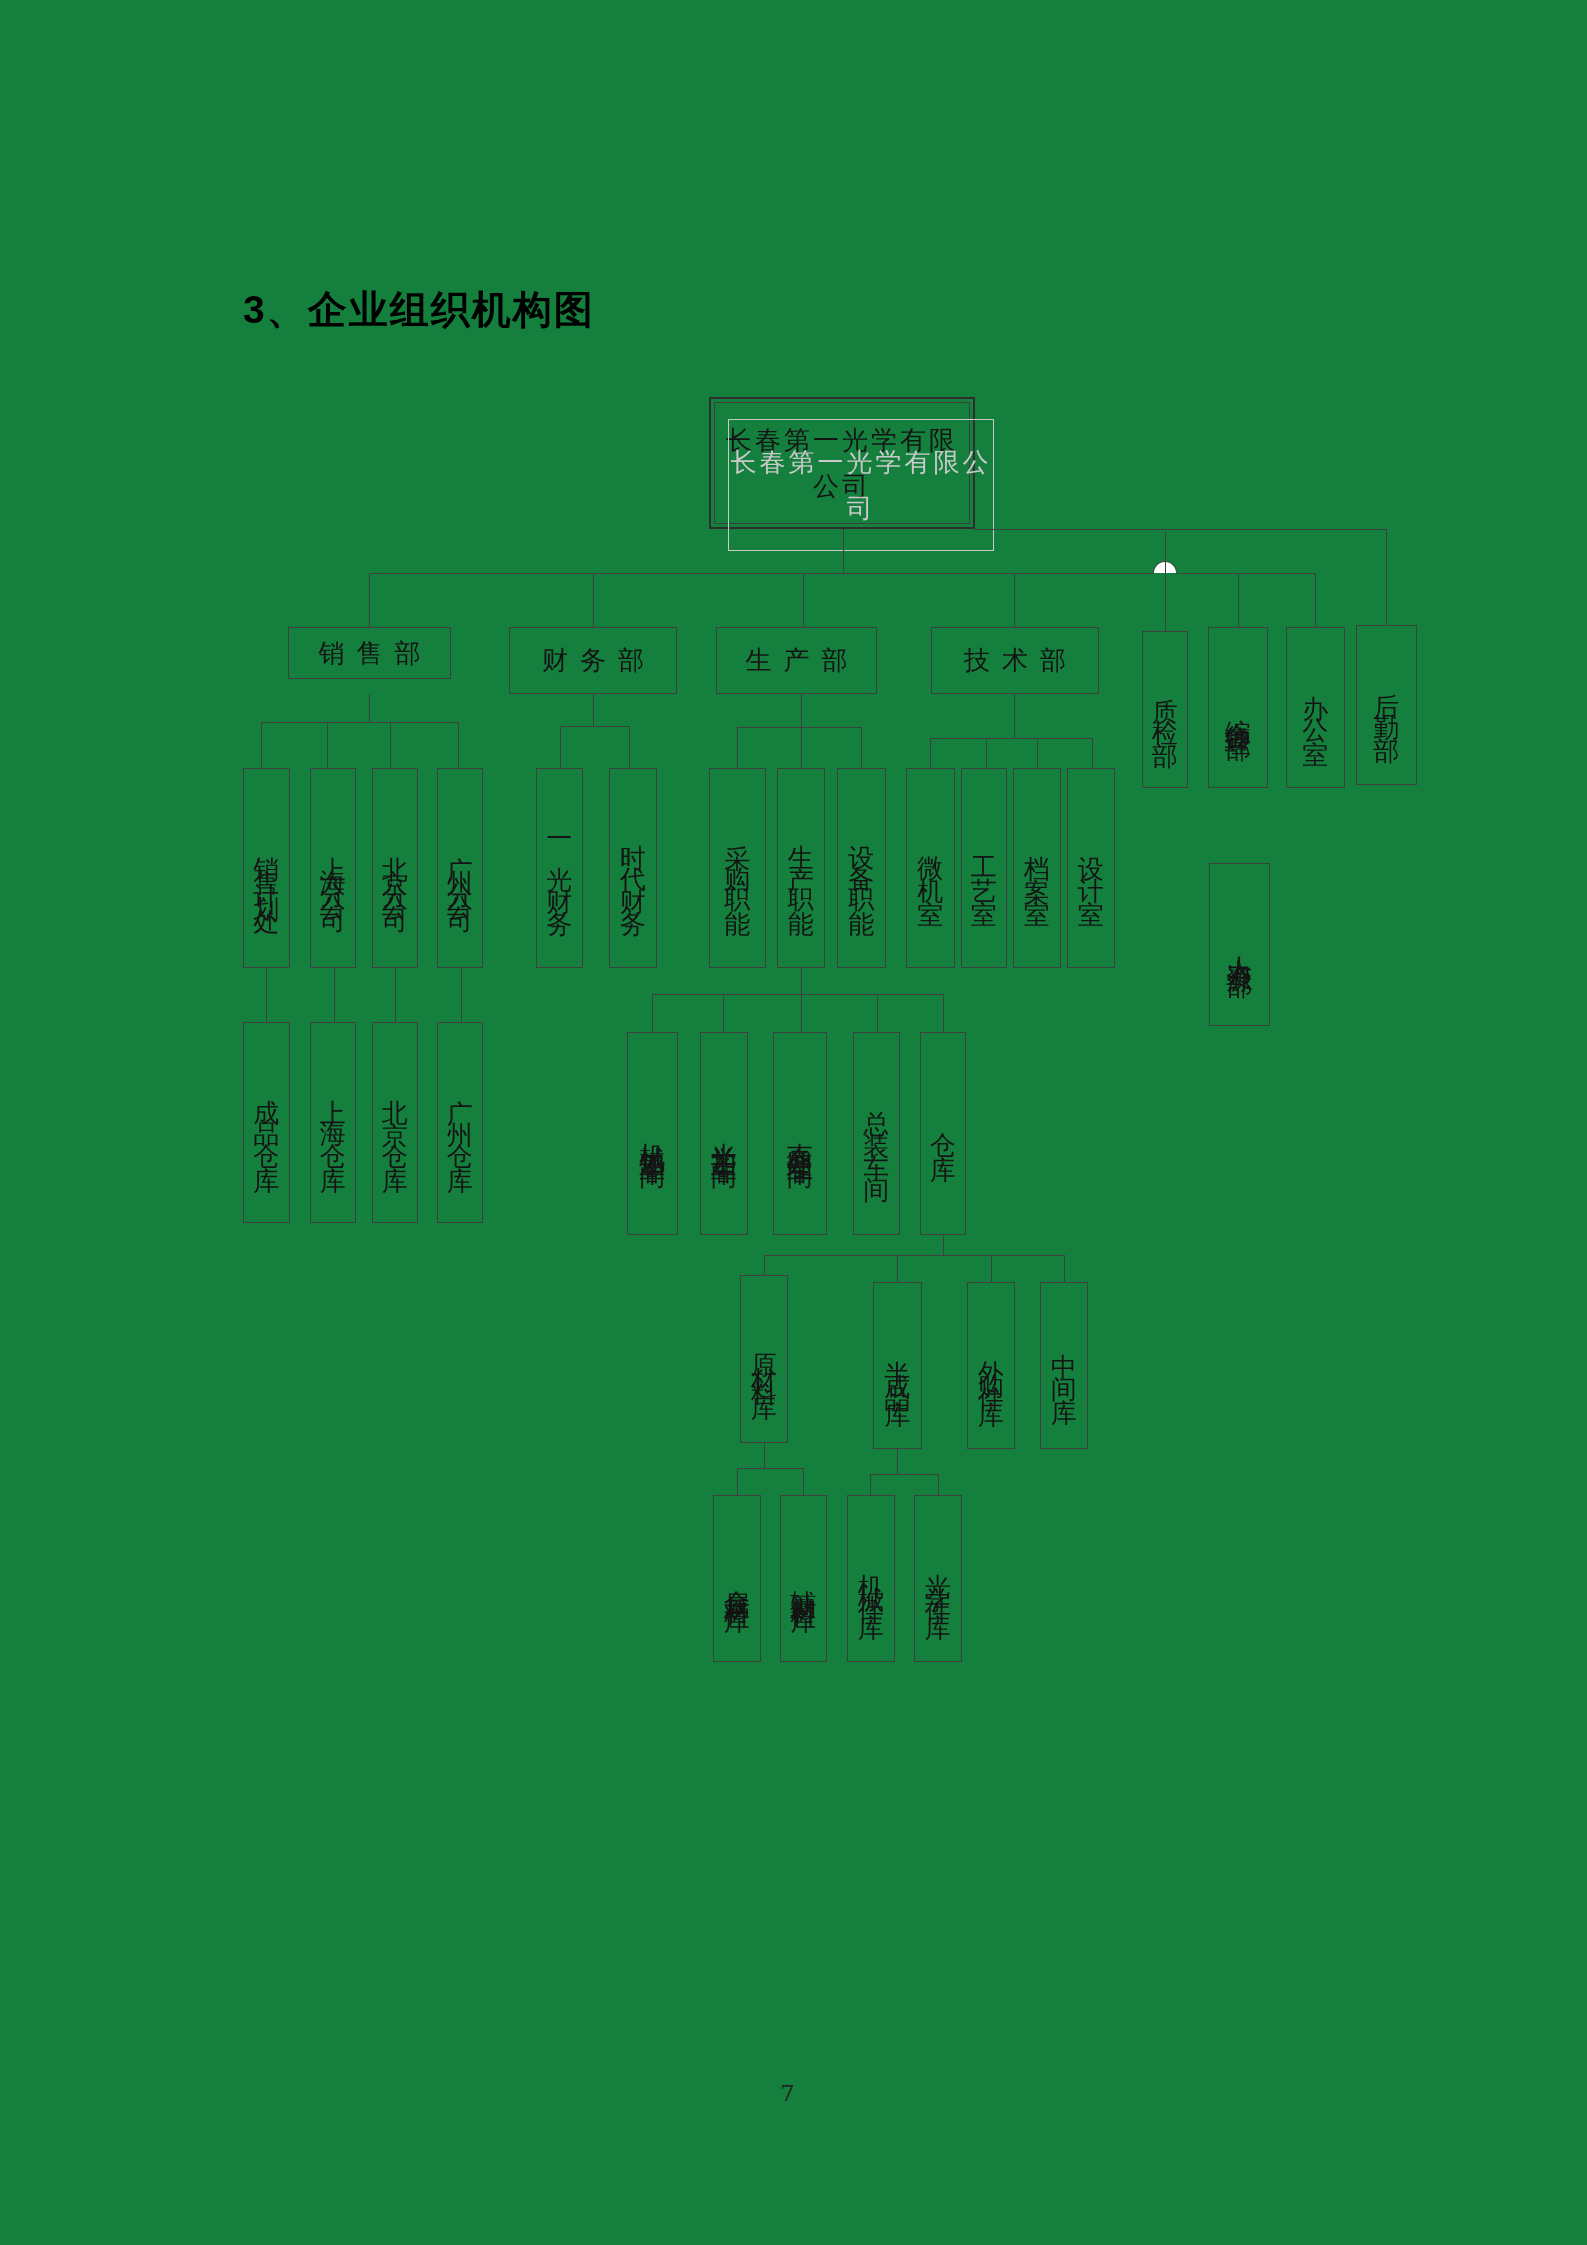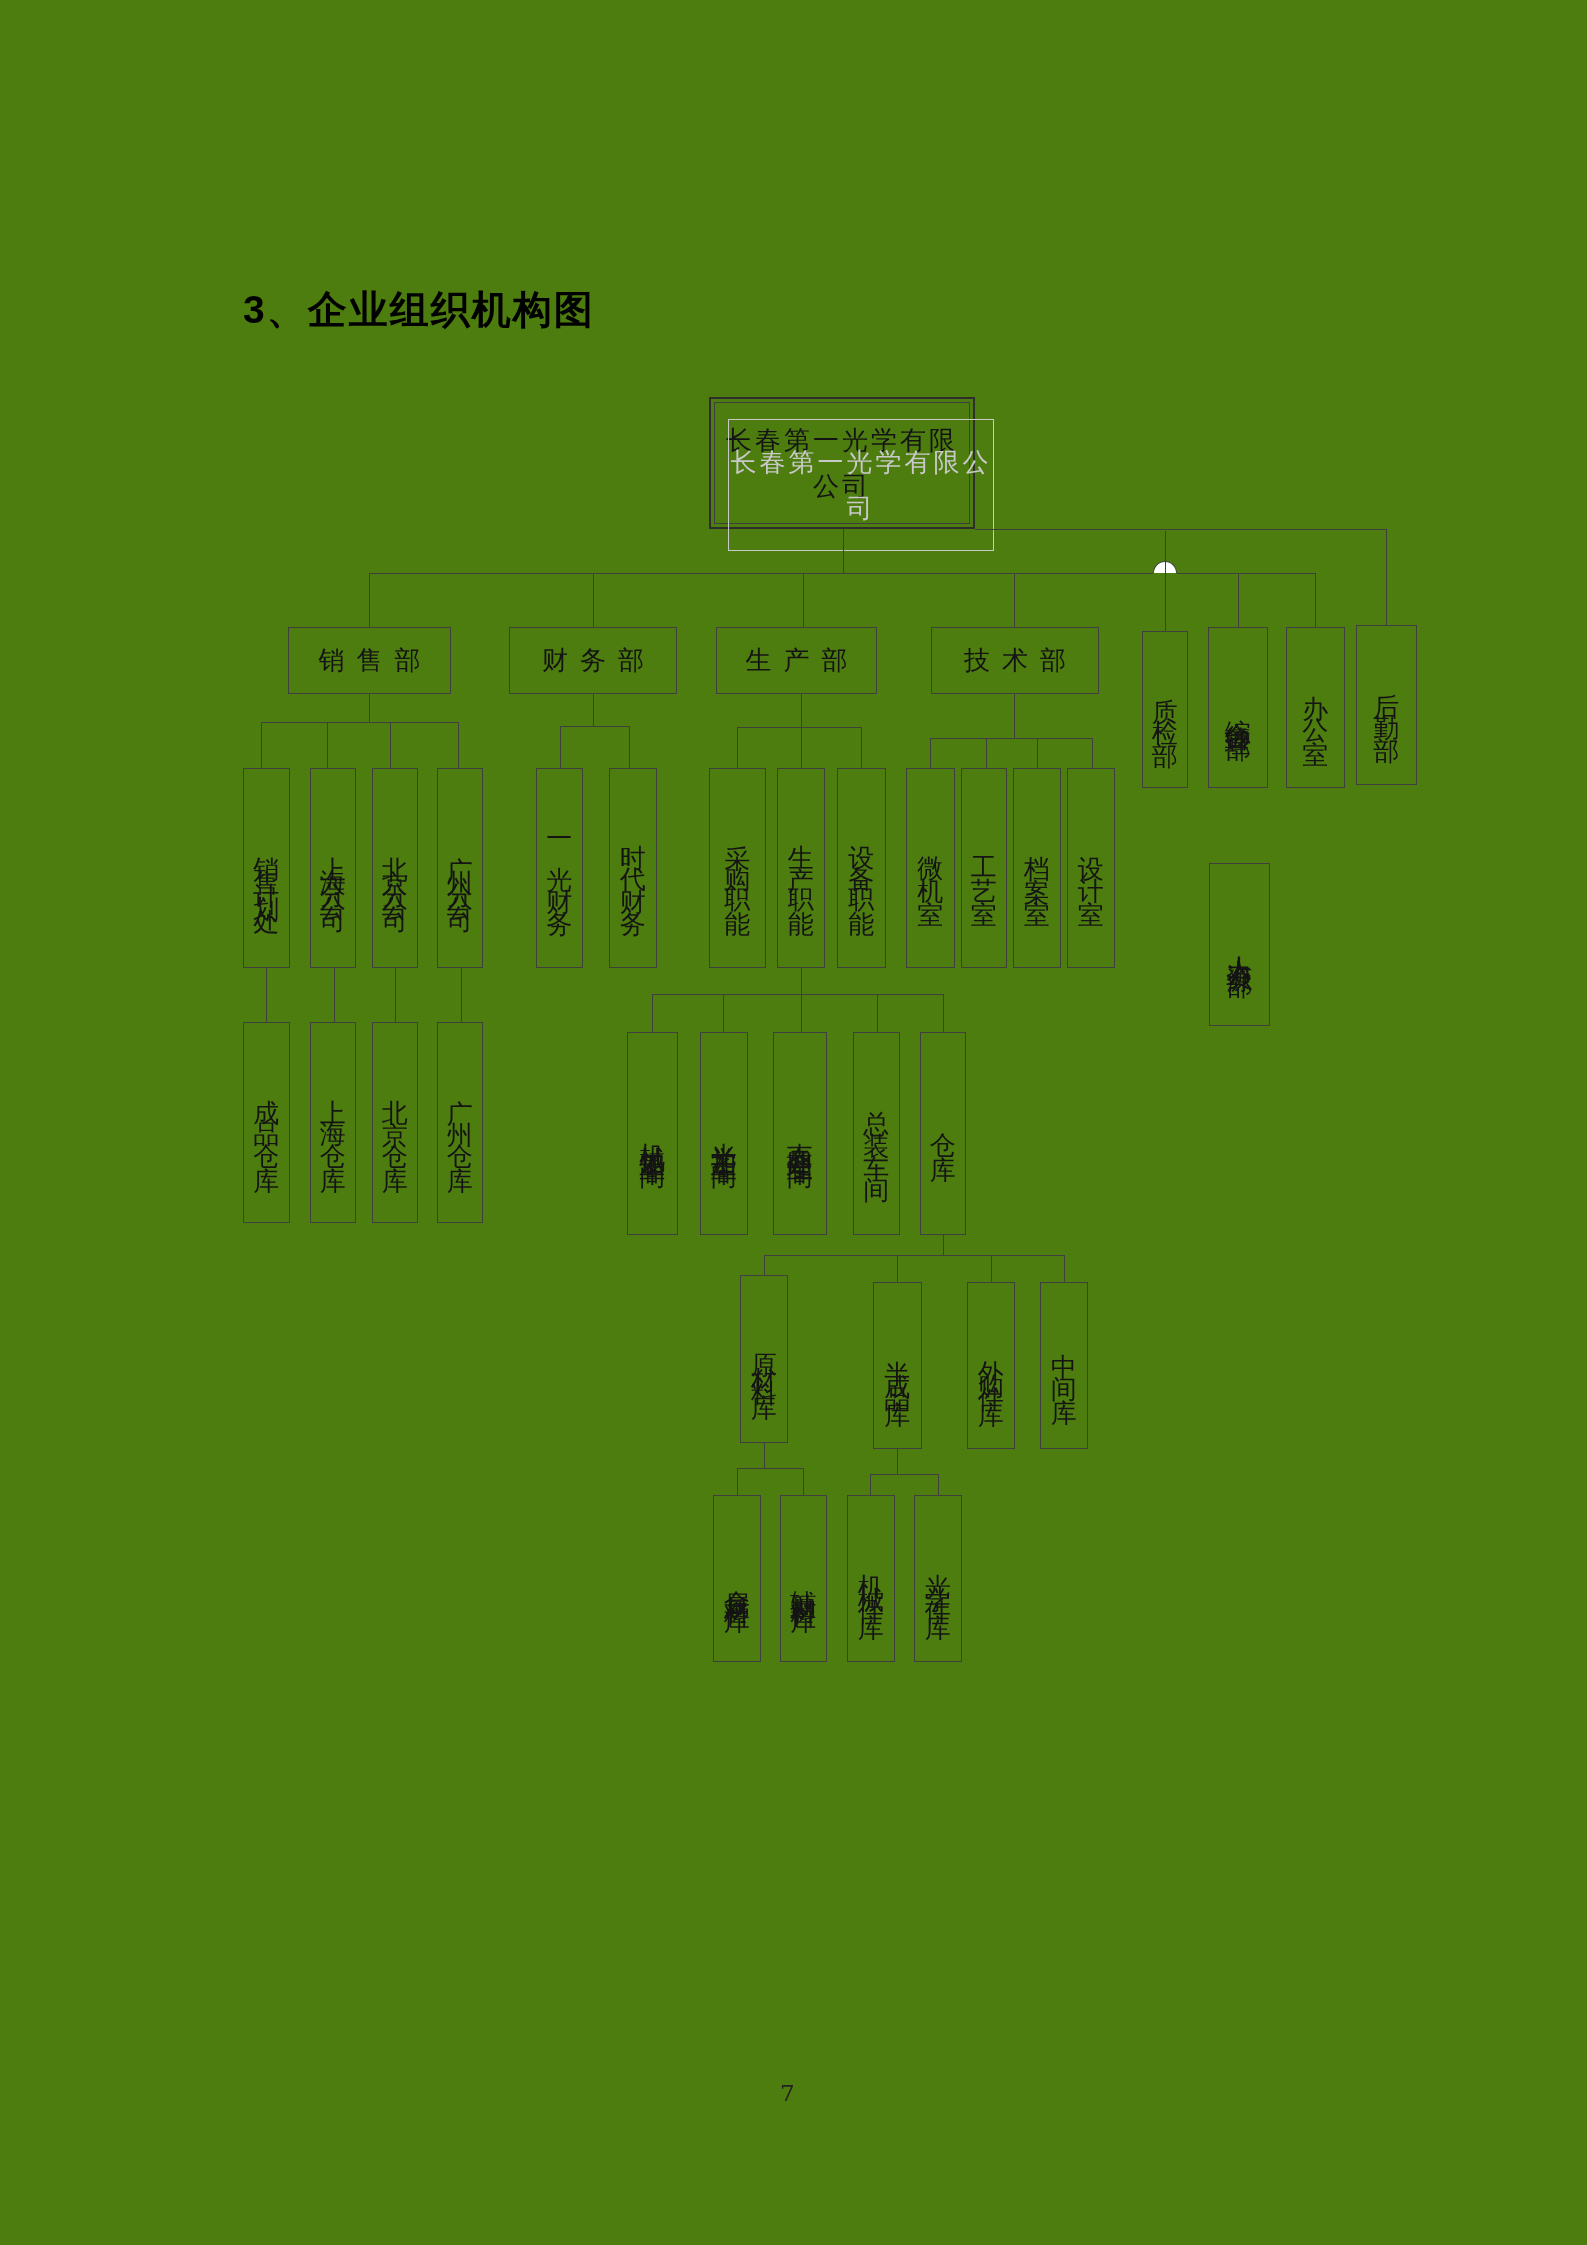--- a/index.html
+++ b/index.html
@@ -1,18 +1,18 @@
 <!DOCTYPE html>
 <html><head>
 <meta charset="utf-8">
 <style>
   html,body { margin:0; padding:0; background:#ffffff; }
   .page {
     position:relative; width:1587px; height:2245px; margin:0 auto;
-    background:#4d7c0f; overflow:hidden;
+    background:#15803d; overflow:hidden;
     font-family:"DejaVu Serif","Liberation Serif",serif;
     color:#141414;
   }
   .heading {
     position:absolute; left:243px; top:283px;
     font-family:"Liberation Sans","DejaVu Sans",sans-serif;
     font-weight:bold; font-size:39px; letter-spacing:2px; color:#000;
     white-space:nowrap;
   }
   .pageno {
@@ -75,21 +75,21 @@
 
     <div class="main-box">
       <div class="inner">
         <div class="txt">长春第一光学有限公司</div>
       </div>
     </div>
     <div class="ghost-box">
       <div class="txt">长春第一光学有限公司</div>
     </div>
 
-    <div class="node h" style="left:288px;top:627px;width:163px;height:67px">
+    <div class="node h" style="left:288px;top:627px;width:163px;height:52px">
         <span>销售部</span>
       </div>
     <div class="node h" style="left:509px;top:627px;width:168px;height:67px">
         <span>财务部</span>
       </div>
     <div class="node h" style="left:716px;top:627px;width:161px;height:67px">
         <span>生产部</span>
       </div>
     <div class="node h" style="left:931px;top:627px;width:168px;height:67px">
         <span>技术部</span>

